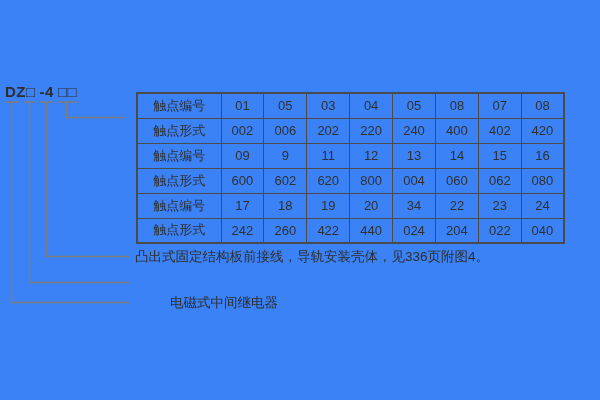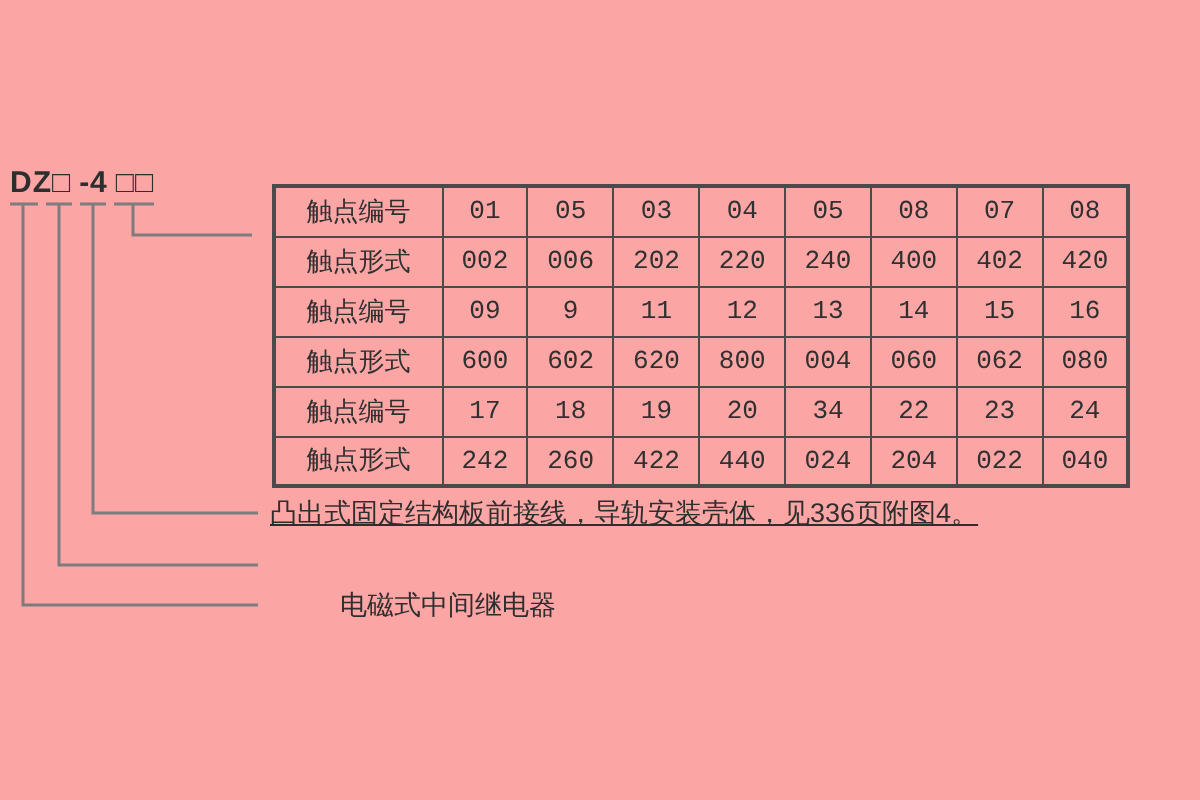--- a/index.html
+++ b/index.html
@@ -5,21 +5,21 @@
   * { box-sizing: border-box; margin: 0; padding: 0; }
   html, body {
     width: 600px; height: 400px;
     background: #ffffff;
     font-family: "Liberation Sans", "DejaVu Sans", sans-serif;
     overflow: hidden;
   }
   #canvas {
     position: relative;
     width: 600px; height: 400px;
-    background: #fca5a5;
+    background: #3b82f6;
   }
 
   
   .model-label {
     position: absolute;
     left: 5px; top: 83px;
     font-size: 15px;
     font-weight: 700;
     color: #2e2e2e;
     letter-spacing: 0.5px;
@@ -50,32 +50,32 @@
     height: 25px;
     text-align: center;
     vertical-align: middle;
     font-size: 13px;
     color: #303030;
     padding: 0;
     white-space: nowrap;
   }
   table.contact-table { border: 2px solid #4b4b4b; }
   table.contact-table td.label-cell { width: 84px; }
-  table.contact-table td.value-cell { width: 42.9px; font-family: Liberation Mono, monospace; }
+  table.contact-table td.value-cell { width: 42.9px; }
 
   
   .annotation {
     position: absolute;
     left: 135px;
     font-size: 13.5px;
     color: #2e2e2e;
     line-height: 16px;
     white-space: nowrap;
   }
-  .annotation-1 { top: 249px; text-decoration: underline; }
+  .annotation-1 { top: 249px; }
   .annotation-2 { top: 275px; }
   .annotation-3 { top: 295px; margin-left: 35px; }
 </style>
 </head>
 <body>
 
 <div id="canvas">
 
   <div class="model-label">
     <span class="part">DZ□</span><span class="part">-4</span><span class="part">□□</span>

